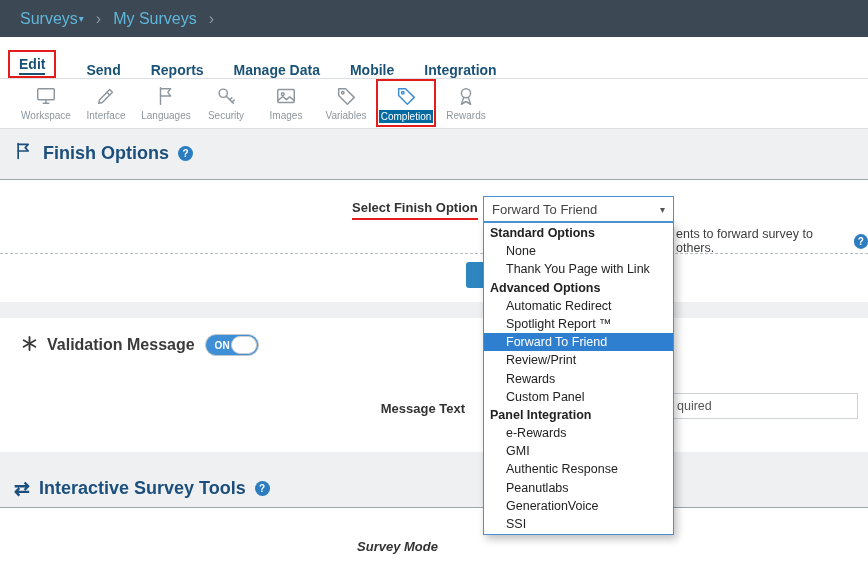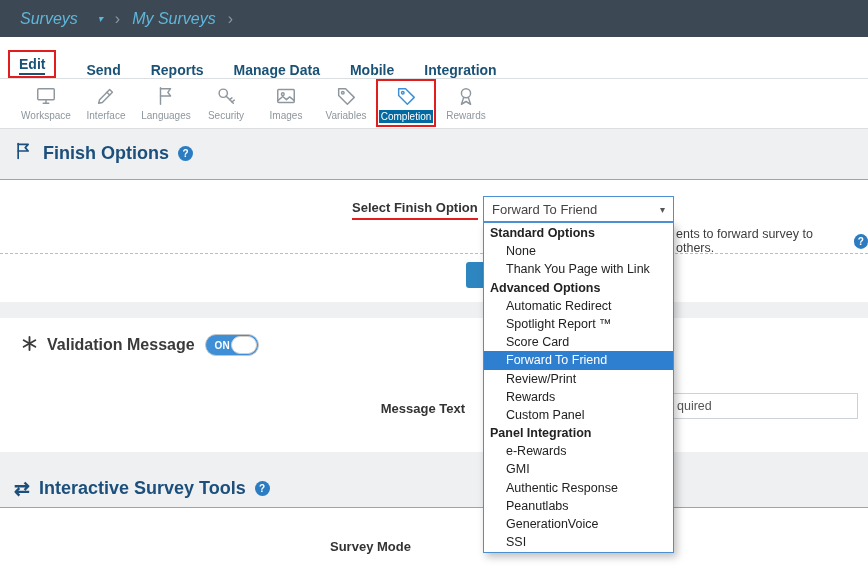--- a/index.html
+++ b/index.html
@@ -1,21 +1,21 @@
 <!DOCTYPE html>
 <html><head>
 <meta charset="utf-8">
 <style>
   * { margin:0; padding:0; box-sizing:border-box; }
   body { font-family:"Liberation Sans", sans-serif; background:#fff; }
   .screen { position:relative; width:868px; height:567px; background:#eef0f1; overflow:hidden; font-family:"Liberation Sans", sans-serif; }
 
   
   .topbar { position:absolute; top:0; left:0; width:100%; height:37px; background:#3c4853; display:flex; align-items:center; padding-left:20px; gap:12px; }
-  .tb-link { color:#5fb6da; font-size:16px; display:flex; align-items:center; gap:20px; cursor:pointer;font-style:italic; }
+  .tb-link { color:#5fb6da; font-size:16px; display:flex; align-items:center; gap:1px; cursor:pointer; }
   .tb-caret { font-size:10px; color:#5fb6da; }
   .crumb-sep { color:#8b98a1; font-size:16px; }
 
   
   .menubar { position:absolute; top:37px; left:0; width:100%; height:42px; background:#fff; border-bottom:1px solid #dcdfe2; display:flex; align-items:flex-end; padding-left:8px; gap:30px; }
   .menu-item { color:#1a5276; font-size:14px; font-weight:700; cursor:pointer; }
   .menu-item-edit { border:2px solid #e11d1d; padding:4px 9px; }
   .edit-underline { border-bottom:2px solid #1a5276; padding-bottom:1px; }
 
   
@@ -41,21 +41,21 @@
 
   .band-white { position:absolute; left:0; width:100%; background:#fff; }
   .band-a { top:180px; height:122px; }
   .band-card { top:318px; height:134px; }
   .band-b { top:508px; height:59px; }
 
   .form-label { position:absolute; font-size:13px; font-weight:700; color:#333; }
   .lbl-finish { left:352px; top:200px; }
   .red-underline { border-bottom:2px solid #e11d1d; padding-bottom:3px; }
   .lbl-msg { left:330px; top:401px; width:135px; text-align:right; }
-  .lbl-mode { left:330px; top:539px; width:135px; text-align:left; }
+  .lbl-mode { left:330px; top:539px; width:135px; text-align:center;font-style:italic; }
 
   .help-frag { position:absolute; left:676px; top:227px; display:flex; align-items:center; gap:6px; font-size:12.5px; color:#3d3d3d; }
 
   .dashed { position:absolute; top:253px; left:0; width:100%; border-top:1px dashed #b7bec5; }
   .save-btn { position:absolute; left:466px; top:262px; width:110px; height:26px; background:#2e86c1; border:none; border-radius:3px; cursor:pointer; }
 
   .vcard-head { position:absolute; left:22px; top:334px; display:flex; align-items:center; gap:10px; }
   .vcard-title { font-size:16px; font-weight:700; color:#3a3a3a; }
   .toggle { position:relative; width:54px; height:22px; border-radius:12px; background:#3f8fd6; border:1px solid #bfc6cc; cursor:pointer; }
   .toggle-label { position:absolute; left:9px; top:50%; transform:translateY(-50%); color:#fff; font-size:10px; font-weight:700;text-align:center; }
@@ -234,21 +234,20 @@
     <span class="select-caret">▾</span>
   </div>
 
   <ul class="dropdown">
     <li class="group">Standard Options</li>
     <li>None</li>
     <li>Thank You Page with Link</li>
     <li class="group">Advanced Options</li>
     <li>Automatic Redirect</li>
     <li>Spotlight Report ™</li>
-    <li>Score Card</li>
     <li class="selected">Forward To Friend</li>
     <li>Review/Print</li>
     <li>Rewards</li>
     <li>Custom Panel</li>
     <li class="group">Panel Integration</li>
     <li>e-Rewards</li>
     <li>GMI</li>
     <li>Authentic Response</li>
     <li>Peanutlabs</li>
     <li>GenerationVoice</li>

